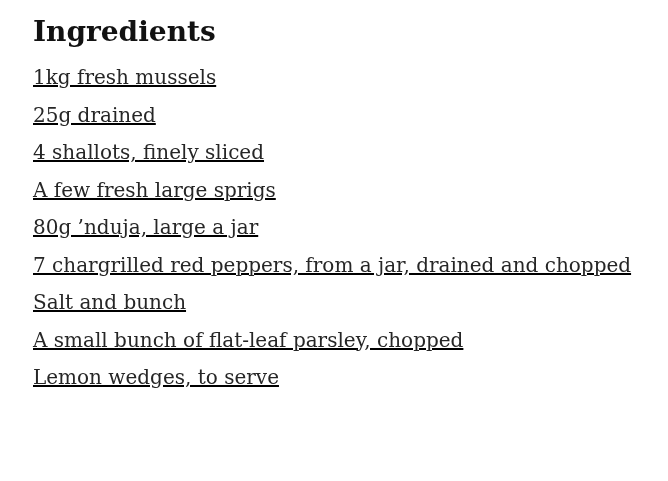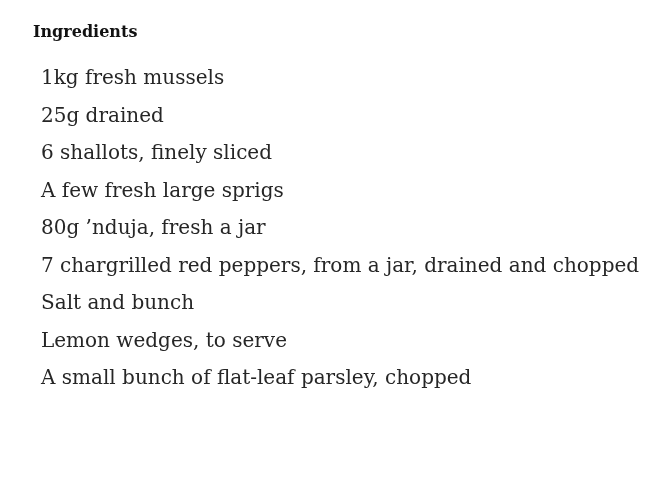--- a/index.html
+++ b/index.html
@@ -11,48 +11,49 @@
     height: 481px;
     background: #ffffff;
     overflow: hidden;
     font-family: "DejaVu Serif", "Liberation Serif", serif;
   }
   .ingredients-section {
     padding: 18px 30px 0 33px;
   }
   .ingredients-heading {
     margin: 0 0 13px 0;
-    font-size: 16px;
+    font-size: 28px;
     line-height: 28px;
     font-weight: 700;
     color: #121212;
     letter-spacing: 0;
   }
   .ingredients-list {
     list-style: none;
-    margin: 8px;
+    margin: 0;
     padding: 0;
+    text-decoration: underline;
   }
   .ingredients-list li {
     font-size: 20px;
     line-height: 37.5px;
     font-weight: 400;
     color: #262626;
     white-space: nowrap;
   }
 </style>
 </head>
 <body>
 
 <div class="ingredients-section">
   <h2 class="ingredients-heading">Ingredients</h2>
   <ul class="ingredients-list">
     <li>1kg fresh mussels</li>
     <li>25g drained</li>
-    <li>6 shallots, finely sliced</li>
+    <li>4 shallots, finely sliced</li>
     <li>A few fresh large sprigs</li>
-    <li>80g ’nduja, fresh a jar</li>
+    <li>80g ’nduja, large a jar</li>
     <li>7 chargrilled red peppers, from a jar, drained and chopped</li>
     <li>Salt and bunch</li>
+    <li>A small bunch of flat-leaf parsley, chopped</li>
     <li>Lemon wedges, to serve</li>
-    <li>A small bunch of flat-leaf parsley, chopped</li>
   </ul>
 </div>
 
 </body></html>

